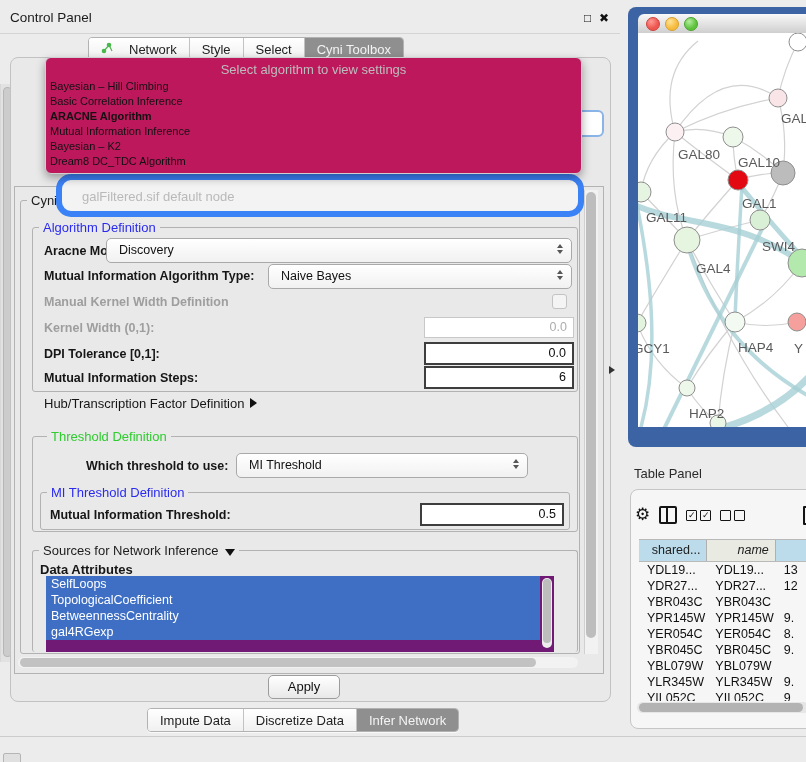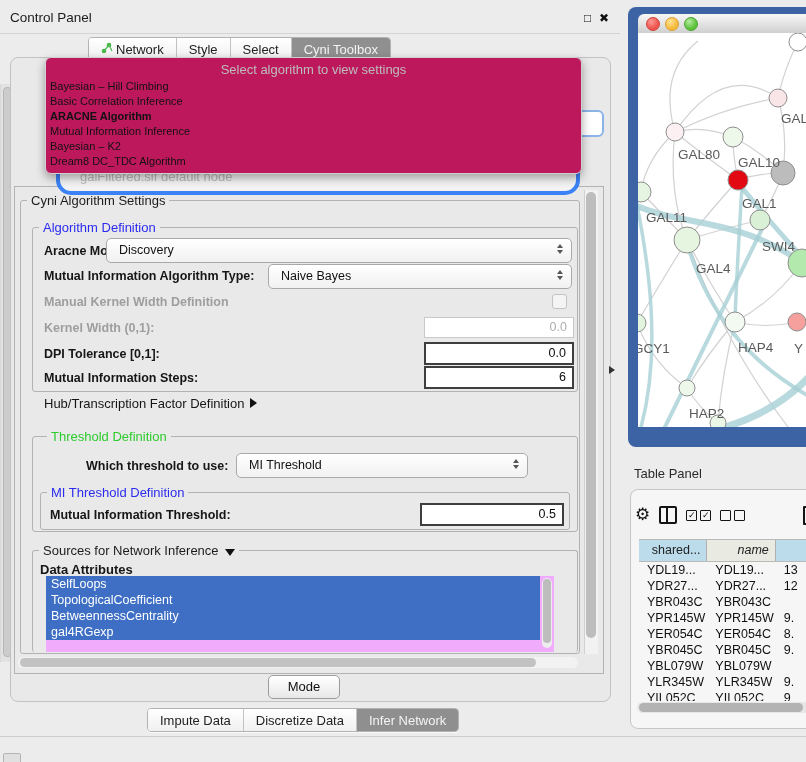--- a/index.html
+++ b/index.html
@@ -9,32 +9,32 @@
   
   .cp-title{left:10px;top:10px;font-size:13.5px;color:#1c1c1c;}
   .win-btn{top:11px;font-size:12px;color:#111;font-weight:bold;cursor:default;}
   .top-divider{left:0;top:33px;width:620px;height:1px;background:#d4d4d4;}
   .left-scroll{left:0;top:84px;width:12px;height:578px;background:#e2e2e2;border-right:1px solid #c4c4c4;border-left:1px solid #d8d8d8;}
   .left-scroll .thumb{position:absolute;left:2px;top:3px;width:7px;height:568px;background:#cccccc;border:1px solid #b6b6b6;border-radius:4px;}
   .panel{left:10px;top:57px;width:599px;height:643px;background:#e9e9e9;border:1px solid #c2c2c2;border-radius:8px;}
   
   .segbar{display:flex;height:22px;background:#f6f6f6;border:1px solid #b2b2b2;border-radius:4px;overflow:hidden;
           box-shadow:0 1px 0 rgba(255,255,255,.7);}
-  .seg{display:flex;align-items:center;gap:3px;padding:4px 12px;font-size:13px;color:#222;border-right:1px solid #c2c2c2;
+  .seg{display:flex;align-items:center;gap:16px;padding:4px 12px;font-size:13px;color:#222;border-right:1px solid #c2c2c2;
        background:linear-gradient(#ffffff,#f0f0f0);white-space:nowrap;}
   .seg:last-child{border-right:none;}
   .seg.sel{background:#8f8f8f;color:#f4f4f4;}
   
   .popup{left:45px;top:57px;width:535px;height:115px;background:#be185d;border:1px solid #cfcfcf;border-radius:6px;
          box-shadow:0 4px 10px rgba(0,0,0,.35);z-index:20;}
   .popup-ph{position:absolute;left:0;top:4px;width:100%;text-align:center;font-size:13px;color:#bdbdbd;}
   .alg-item{position:absolute;left:4px;width:520px;height:15px;font-size:11px;color:#111;line-height:15px;}
   .alg-item.sel{font-weight:bold;}
   
-  .bg-combo{left:56px;top:156px;width:516px;height:31px;background:#f3f3f3;border:4px solid #3b82f6;border-radius:15px;z-index:4;}
+  .bg-combo{left:56px;top:174px;width:516px;height:31px;background:#f3f3f3;border:6px solid #3b82f6;border-radius:15px;z-index:4;}
   .bg-combo span{position:absolute;left:20px;top:9px;font-size:13px;color:#b9b9b9;}
   .focus-sliver{left:576px;top:110px;width:24px;height:23px;background:#fff;border:2px solid #8ab4e8;border-radius:6px;z-index:3;}
   
   .scrollarea{left:14px;top:186px;width:588px;height:486px;background:#e9e9e9;border:1px solid #b3b3b3;}
   .vscroll{left:584px;top:190px;width:13px;height:464px;background:#f2f2f2;border-left:1px solid #d0d0d0;}
   .vscroll .thumb{position:absolute;left:1px;top:2px;width:10px;height:446px;background:#bdbdbd;border-radius:6px;}
   .hscroll{left:18px;top:657px;width:560px;height:11px;background:#f2f2f2;border-radius:6px;}
   .hscroll .thumb{position:absolute;left:2px;top:1px;width:516px;height:9px;background:#c2c2c2;border-radius:5px;}
   .grp{position:absolute;border:1px solid #b2b2b2;border-radius:3px;}
   .grp-title{position:absolute;top:-8px;left:6px;background:#e9e9e9;padding:0 4px;font-size:13px;color:#1c1c1c;white-space:nowrap;}
@@ -48,21 +48,21 @@
   .spin{position:absolute;right:8px;top:5px;}
   .spin i{display:block;width:0;height:0;border-left:3.5px solid transparent;border-right:3.5px solid transparent;}
   .spin .up{border-bottom:4.5px solid #555;margin-bottom:2px;}
   .spin .dn{border-top:4.5px solid #555;}
   .field{position:absolute;height:19px;background:#ffffff;font-size:12.5px;text-align:right;line-height:19px;padding-right:6px;}
   .field.dim{border:1px solid #c8c8c8;color:#adadad;}
   .field.strong{border:2px solid #3e3e3e;color:#0c0c0c;}
   .checkbox{position:absolute;width:13px;height:13px;background:#f4f4f4;border:1px solid #c3c3c3;border-radius:3px;}
   .tri-right{display:inline-block;width:0;height:0;border-top:5px solid transparent;border-bottom:5px solid transparent;border-left:7px solid #111;margin-left:6px;}
   .tri-down{display:inline-block;width:0;height:0;border-left:5px solid transparent;border-right:5px solid transparent;border-top:7px solid #111;margin-left:6px;position:relative;top:1px;}
-  .attr-list{left:46px;top:576px;width:508px;height:76px;background:#f0abfc;overflow:hidden;}
+  .attr-list{left:46px;top:576px;width:508px;height:76px;background:#701a75;overflow:hidden;}
   .attr-row{height:16px;line-height:16px;background:#3e6fc4;color:#ffffff;font-size:12.5px;padding-left:5px;width:489px;}
   .attr-vscroll{position:absolute;right:2px;top:2px;width:10px;height:70px;background:#ededed;border-radius:5px;}
   .attr-vscroll .thumb{position:absolute;left:1px;top:1px;width:8px;height:64px;background:#bdbdbd;border-radius:4px;}
   .apply-btn{left:268px;top:675px;width:70px;height:22px;background:linear-gradient(#ffffff,#e8e8e8);
              border:1px solid #9c9c9c;border-radius:5px;font-size:13px;text-align:center;line-height:22px;color:#111;}
   .bottom-divider{left:0;top:736px;width:806px;height:1px;background:#cccccc;}
   .corner-btn{left:3px;top:753px;width:16px;height:12px;background:#e0e0e0;border:1px solid #b5b5b5;border-radius:2px;}
   .cursor-mark{left:609px;top:366px;width:0;height:0;border-top:4px solid transparent;border-bottom:4px solid transparent;border-left:6px solid #333;}
   
   .net-frame{left:628px;top:7px;width:178px;height:440px;background:#3c64a4;border-radius:8px 0 0 8px;}
@@ -210,21 +210,21 @@
 
   <div class="attr-row">SelfLoops</div>
       <div class="attr-row">TopologicalCoefficient</div>
       <div class="attr-row">BetweennessCentrality</div>
       <div class="attr-row">gal4RGexp</div>
       <div class="attr-vscroll">
         <div class="thumb"></div>
       </div>
     </div>
 
-  <div class="abs apply-btn">Mode</div>
+  <div class="abs apply-btn">Apply</div>
 
   <div class="abs segbar" style="left:147px;top:708px;">
       <div class="seg">
         <span>Impute Data</span>
       </div>
       <div class="seg">
         <span>Discretize Data</span>
       </div>
       <div class="seg sel">
         <span>Infer Network</span>

